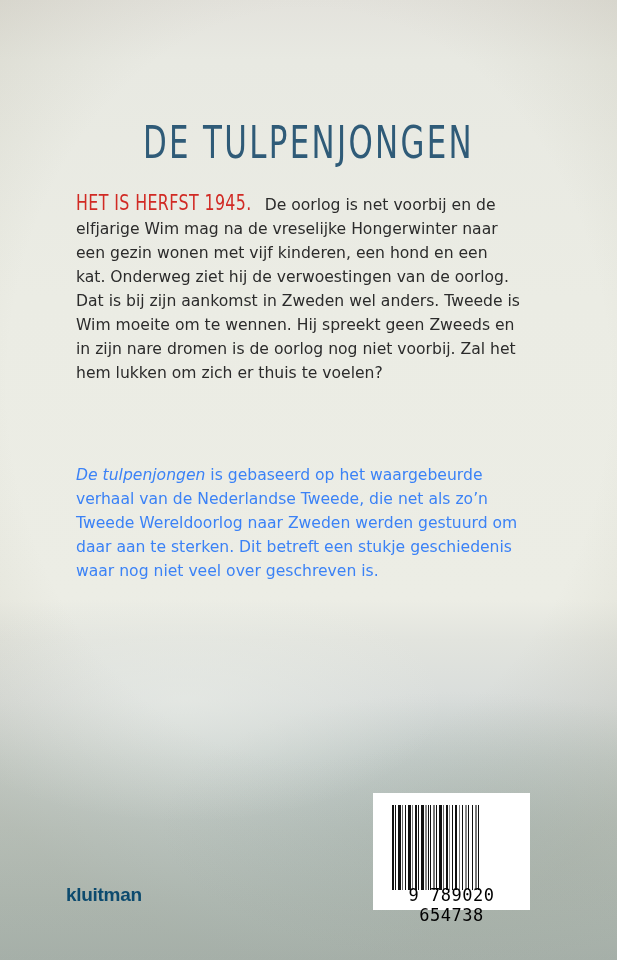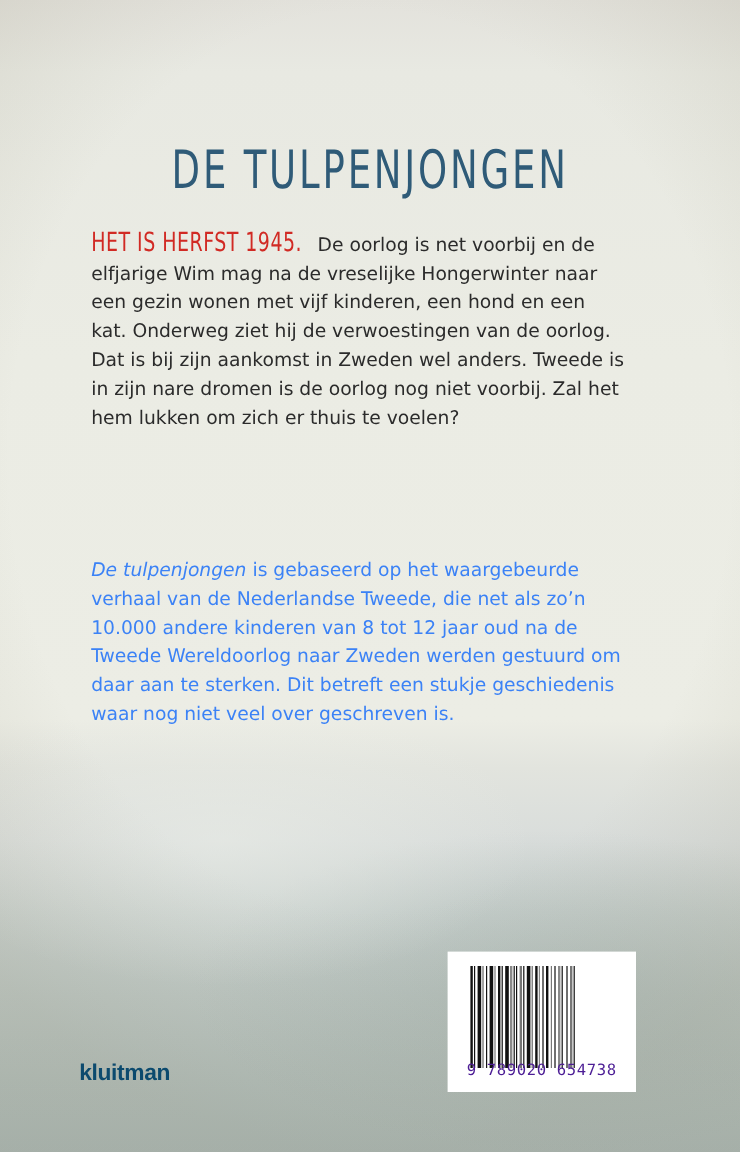--- a/index.html
+++ b/index.html
@@ -63,46 +63,46 @@
       position: absolute; left: 373px; top: 793px; width: 157px; height: 117px;
       background: #ffffff;
     }
     .bars {
       position: absolute; left: 19px; top: 12px; width: 114px; height: 85px;
       display: flex; align-items: stretch;
     }
     .bars span { display: block; height: 100%; }
     .isbn {
       position: absolute; left: 0; right: 0; top: 92px; text-align: center;
-      font-family: "DejaVu Sans Mono", monospace; font-size: 13px; color: #4c1d95;
+      font-family: "DejaVu Sans Mono", monospace; font-size: 17px; color: #000000;
       letter-spacing: 0.5px;
     }
   </style>
 </head>
 <body>
 
 <div class="cover"></div>
 <div class="vignette"></div>
 
 <h1 class="title">DE TULPENJONGEN</h1>
 
 <div class="blurb blurb1">
   <span class="line"><span class="lead">HET IS HERFST 1945.</span> <span>De oorlog is net voorbij en de</span></span>
   <span class="line">elfjarige Wim mag na de vreselijke Hongerwinter naar</span>
   <span class="line">een gezin wonen met vijf kinderen, een hond en een</span>
   <span class="line">kat. Onderweg ziet hij de verwoestingen van de oorlog.</span>
   <span class="line">Dat is bij zijn aankomst in Zweden wel anders. Tweede is</span>
+  <span class="line">Wim moeite om te wennen. Hij spreekt geen Zweeds en</span>
   <span class="line">in zijn nare dromen is de oorlog nog niet voorbij. Zal het</span>
   <span class="line">hem lukken om zich er thuis te voelen?</span>
 </div>
 
 <div class="blurb blurb2">
   <span class="line"><span class="italic">De tulpenjongen</span><span> is gebaseerd op het waargebeurde</span></span>
   <span class="line">verhaal van de Nederlandse Tweede, die net als zo’n</span>
-  <span class="line">10.000 andere kinderen van 8 tot 12 jaar oud na de</span>
   <span class="line">Tweede Wereldoorlog naar Zweden werden gestuurd om</span>
   <span class="line">daar aan te sterken. Dit betreft een stukje geschiedenis</span>
   <span class="line">waar nog niet veel over geschreven is.</span>
 </div>
 
 <div class="publisher">kluitman</div>
 
 <div class="barcode-box">
   <div class="bars">
     <span style="width:2px;background:#111"></span>

